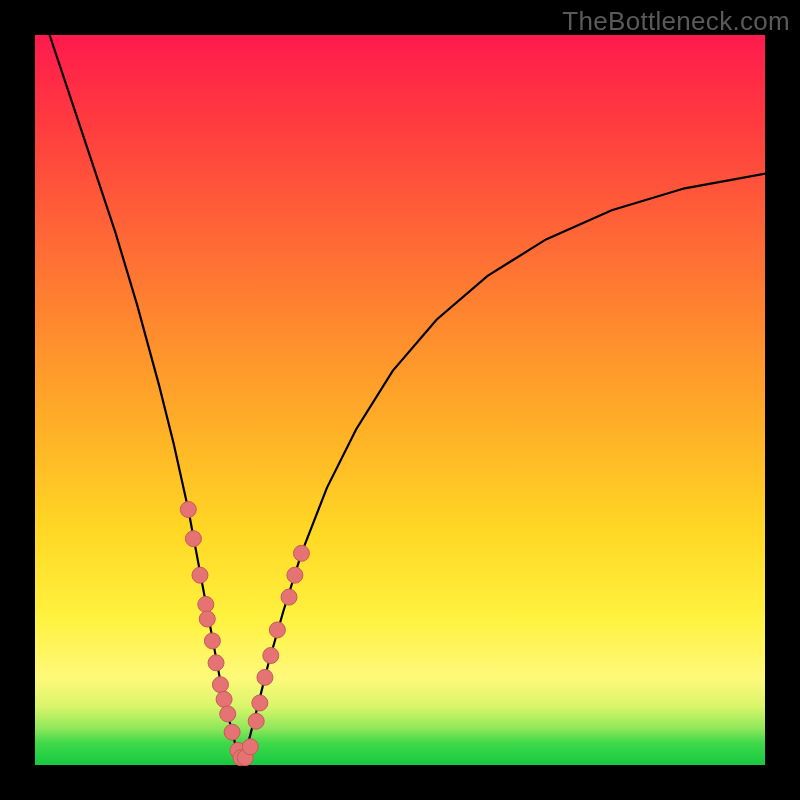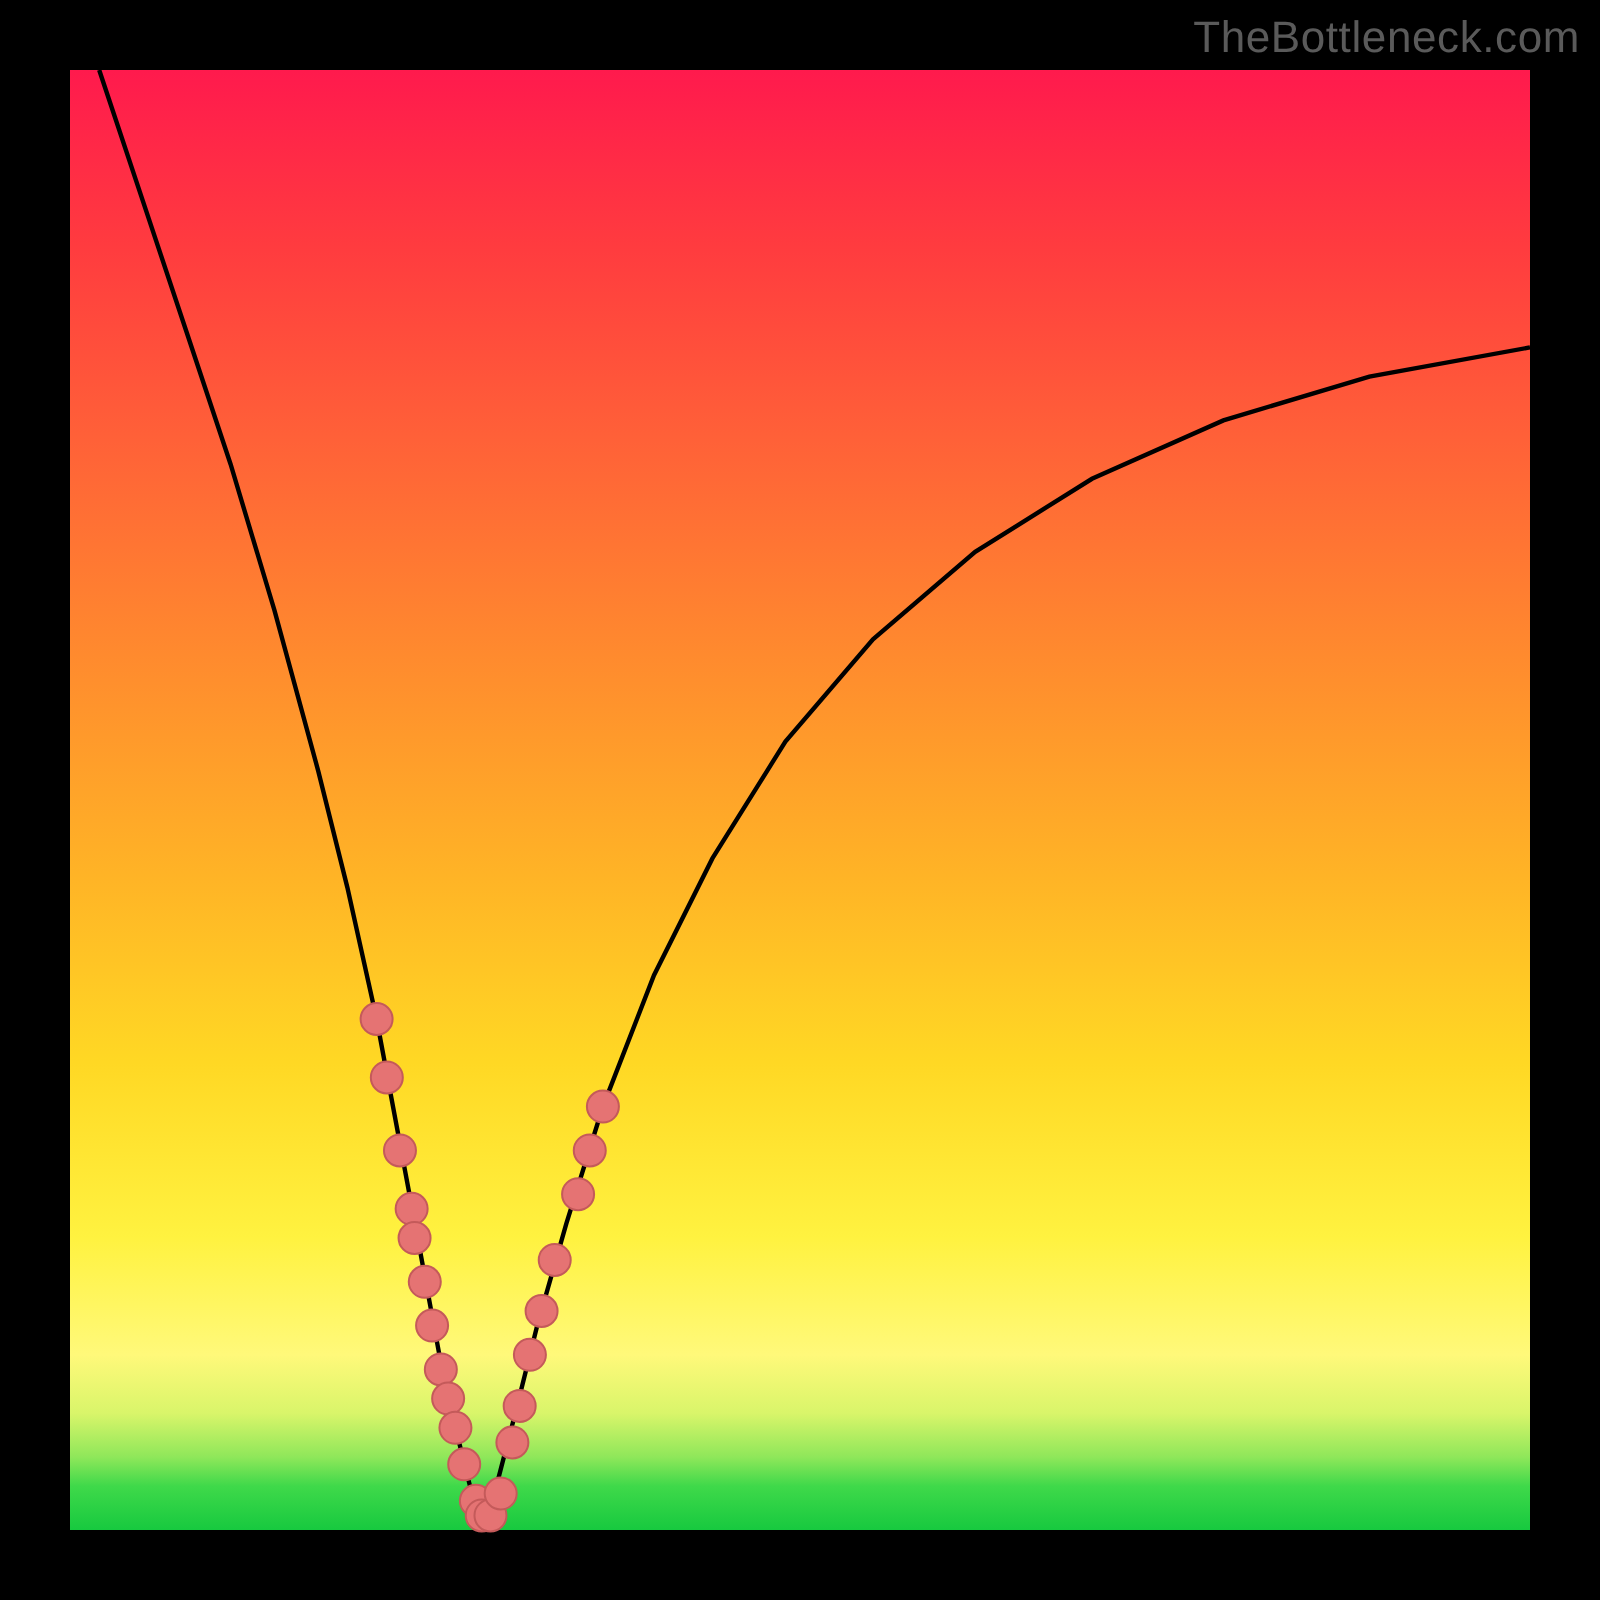--- a/index.html
+++ b/index.html
@@ -53,21 +53,21 @@
     stroke: #000;
     stroke-width: 2.2;
   }
   .dot {
     fill: #e57373;
     stroke: #c45a5a;
     stroke-width: 1;
   }
   .watermark {
     color: #5a5a5a;
-    font-size: 22px;
+    font-size: 26px;
     letter-spacing: 0.3px;
   }
 </style>
 </head>
 <body>
 
 <div class="frame">
 
   <div class="watermark" style="position:absolute; top:6px; right:10px;">TheBottleneck.com</div>
 

